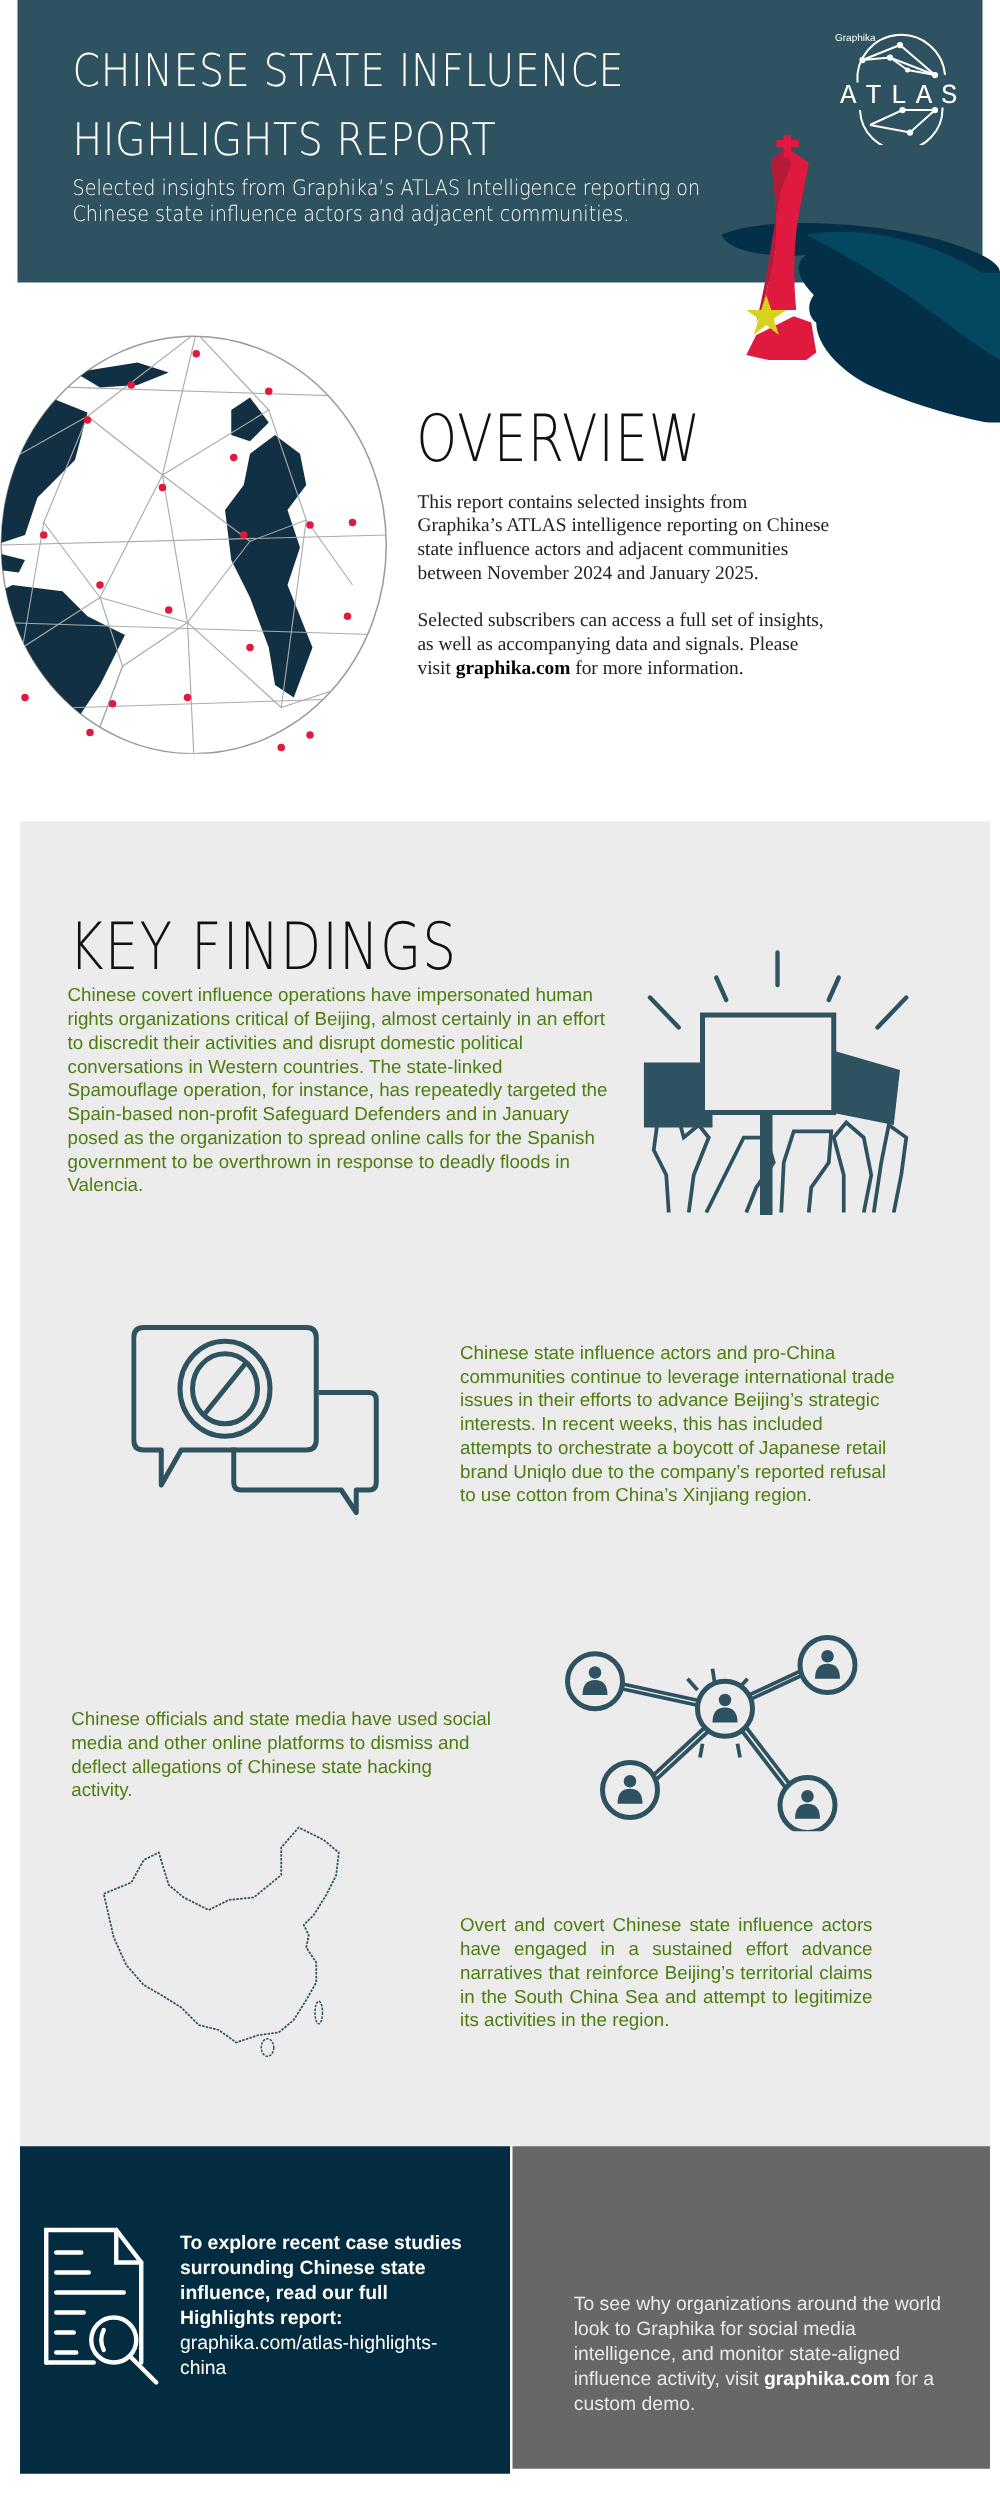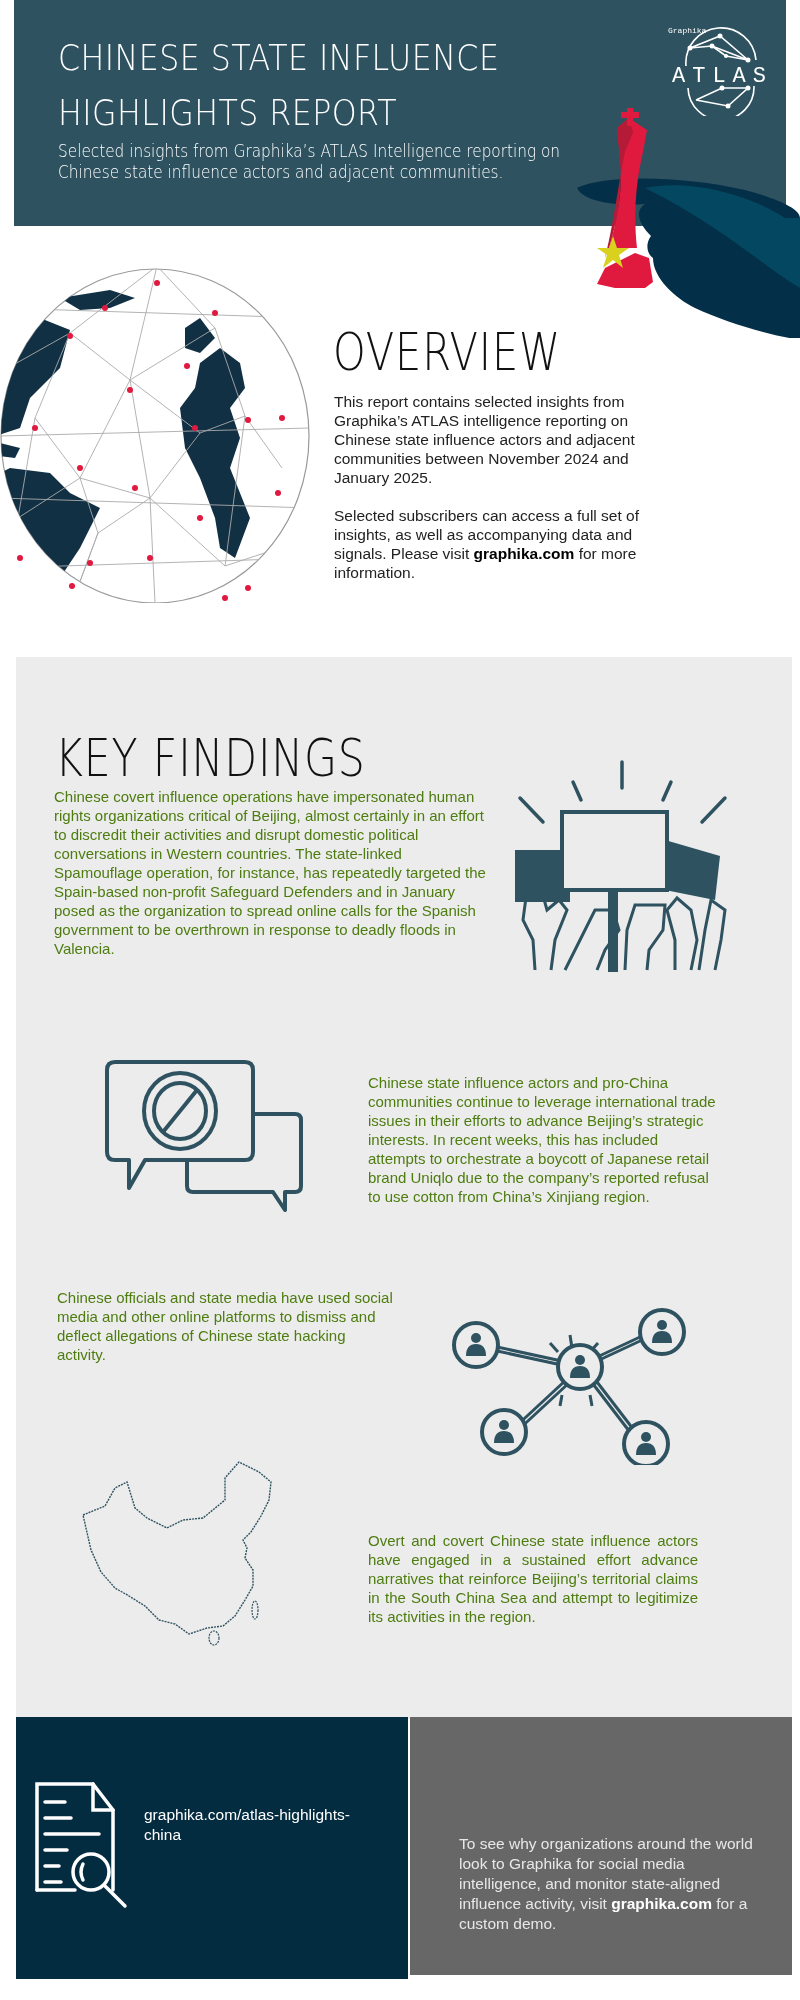--- a/index.html
+++ b/index.html
@@ -4,38 +4,38 @@
 <style>
   * { box-sizing: border-box; margin: 0; padding: 0; }
   html, body { width: 800px; height: 2000px; background: #ffffff; overflow: hidden; }
   body { position: relative; font-family: "Liberation Sans", "DejaVu Sans", sans-serif; }
 
   .hero { position: absolute; left: 14px; top: 0; width: 772px; height: 226px; background: #2e5260; }
   .hero-title { position: absolute; left: 58px; top: 30px; width: 560px; color: #ffffff; font-family: "DejaVu Sans", sans-serif; font-weight: 200; font-size: 36px; line-height: 55px; letter-spacing: 0.5px; transform: scaleX(0.88); transform-origin: left top; }
   .hero-sub { position: absolute; left: 58px; top: 141px; width: 560px; color: #ffffff; font-family: "DejaVu Sans", sans-serif; font-weight: 300; font-size: 17px; line-height: 21px; transform: scaleX(0.9); transform-origin: left top; }
 
   .logo { position: absolute; left: 668px; top: 26px; width: 100px; height: 90px; }
-  .logo-brand { position: absolute; left: 0; top: 0; font-size: 8px; color: #fff; font-family: Liberation Mono, monospace; }
+  .logo-brand { position: absolute; left: 0; top: 0; font-size: 8px; color: #fff; }
   .logo-text { position: absolute; left: 4px; top: 38px; font-size: 22px; color: #fff; letter-spacing: 7px; font-family: Liberation Mono, monospace; font-weight: 300; }
 
   .chess { position: absolute; left: 545px; top: 108px; width: 255px; height: 230px; }
 
   .globe { position: absolute; left: 0; top: 268px; width: 310px; height: 335px; }
 
   .ov-title { position: absolute; left: 333px; top: 322px; font-family: "DejaVu Sans", sans-serif; font-weight: 200; font-size: 52px; color: #111; letter-spacing: 1px; transform: scaleX(0.8); transform-origin: left top; }
   .ov-body { position: absolute; left: 334px; top: 392px; width: 330px; font-size: 15.5px; line-height: 19px; color: #222; }
-  .ov-body p { margin-bottom: 19px; }
+  .ov-body p { margin-bottom: 19px; font-family: Liberation Serif, serif; }
   .ov-body b { color: #000; }
 
   .kf { position: absolute; left: 16px; top: 657px; width: 776px; height: 1062px; background: #ececec; }
   .kf-title { position: absolute; left: 55px; top: 728px; font-family: "DejaVu Sans", sans-serif; font-weight: 200; font-size: 52px; color: #111; letter-spacing: 1px; transform: scaleX(0.82); transform-origin: left top; }
   .txt { position: absolute; font-size: 15px; line-height: 19px; color: #4d7c0f; }
   .f1 { left: 54px; top: 787px; width: 440px; }
   .f2 { left: 368px; top: 1073px; width: 350px; }
-  .f3 { left: 57px; top: 1288px; width: 340px; }
+  .f3 { left: 57px; top: 1366px; width: 340px; }
   .f4 { left: 368px; top: 1531px; width: 330px; text-align: justify; }
 
   .ico-protest { position: absolute; left: 515px; top: 760px; width: 215px; height: 212px; }
   .ico-chat { position: absolute; left: 105px; top: 1060px; width: 205px; height: 170px; }
   .ico-network { position: absolute; left: 440px; top: 1300px; width: 255px; height: 165px; }
   .ico-china { position: absolute; left: 75px; top: 1460px; width: 240px; height: 200px; }
 
   .cta-left { position: absolute; left: 16px; top: 1717px; width: 392px; height: 262px; background: #042c40; }
   .cta-right { position: absolute; left: 410px; top: 1717px; width: 382px; height: 258px; background: #676767; }
   .cta-left-text { position: absolute; left: 144px; top: 1785px; width: 240px; font-size: 15.5px; line-height: 20px; color: #fff; }
@@ -250,18 +250,18 @@
       <line x1="12" y1="70" x2="34" y2="70"></line>
     <line x1="12" y1="86" x2="26" y2="86"></line>
       <line x1="12" y1="102" x2="28" y2="102"></line>
     <circle cx="58" cy="92" r="18"></circle>
     <path d="M50 84 Q46 92 50 100"></path>
     <line x1="72" y1="106" x2="92" y2="126"></line>
   </g>
 </svg>
 
 <div class="cta-left-text">
-  <br>
+  <b>To explore recent case studies surrounding Chinese state influence, read our full Highlights report:</b><br>
   <span>graphika.com/atlas-highlights-china</span>
 </div>
 <div class="cta-right-text">
   <span>To see why organizations around the world look to Graphika for social media intelligence, and monitor state-aligned influence activity, visit </span><b>graphika.com</b><span> for a custom demo.</span>
 </div>
 
 </body></html>

